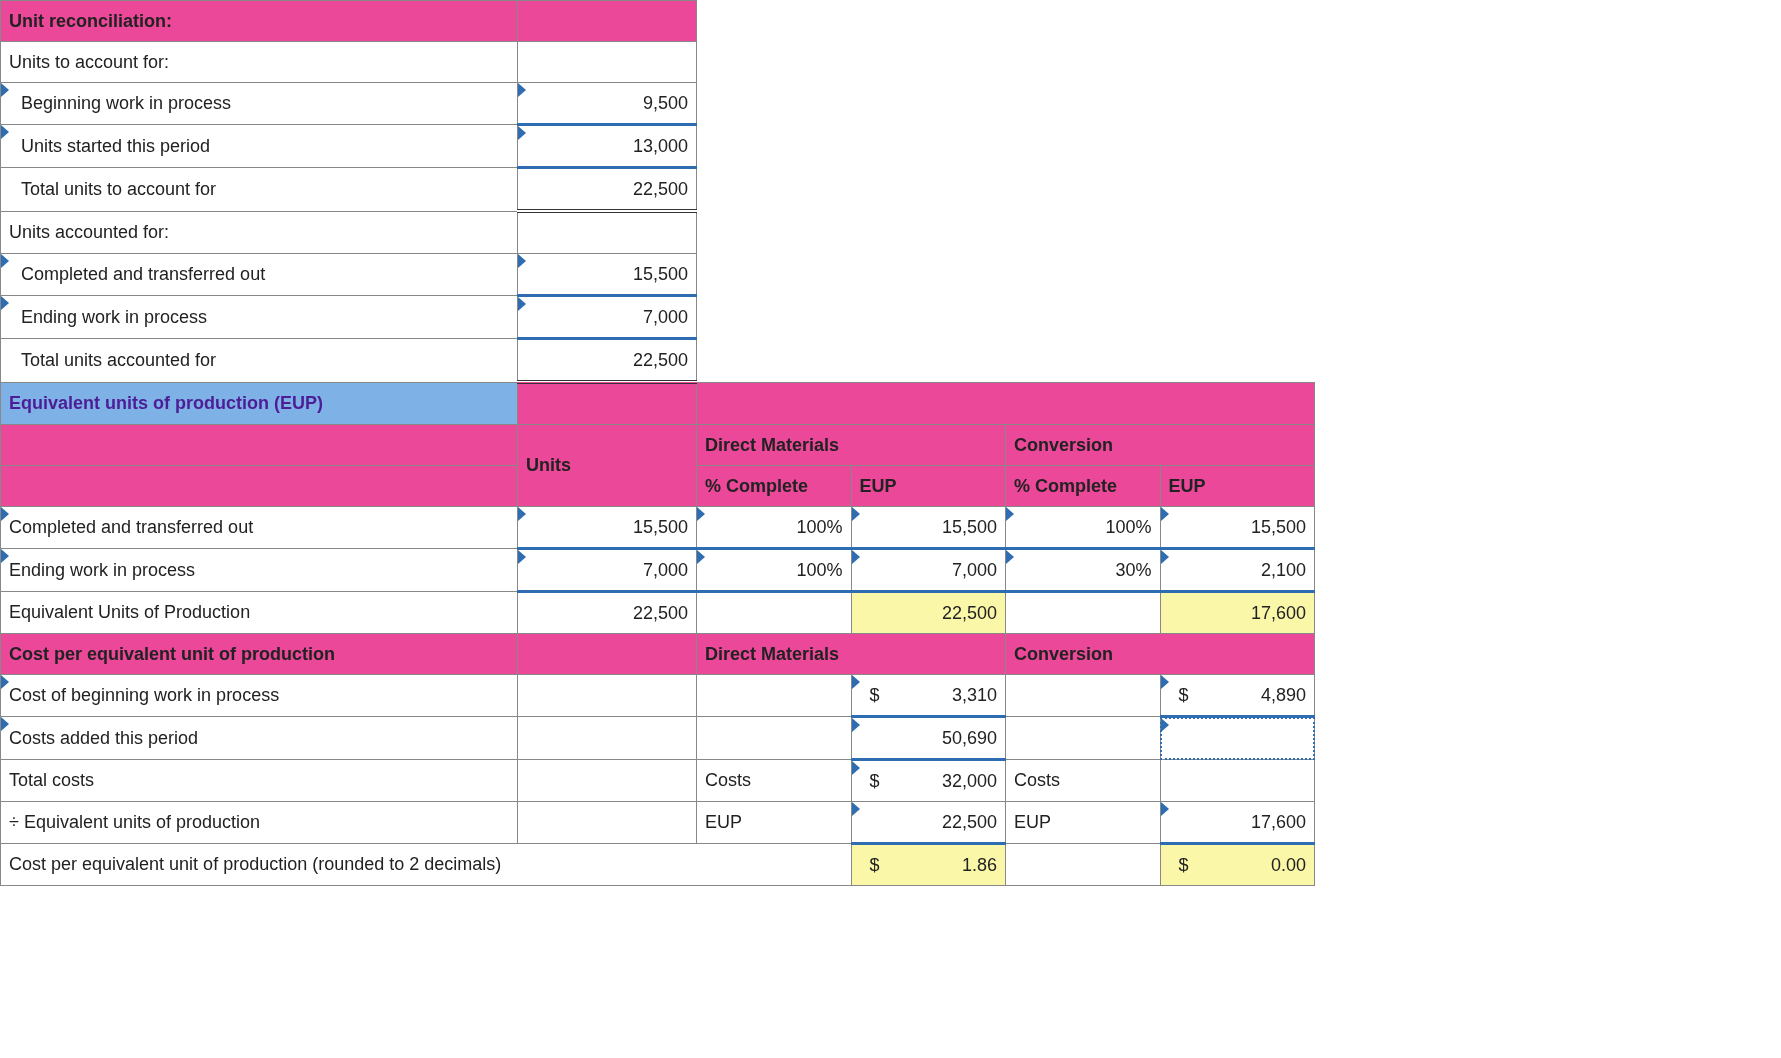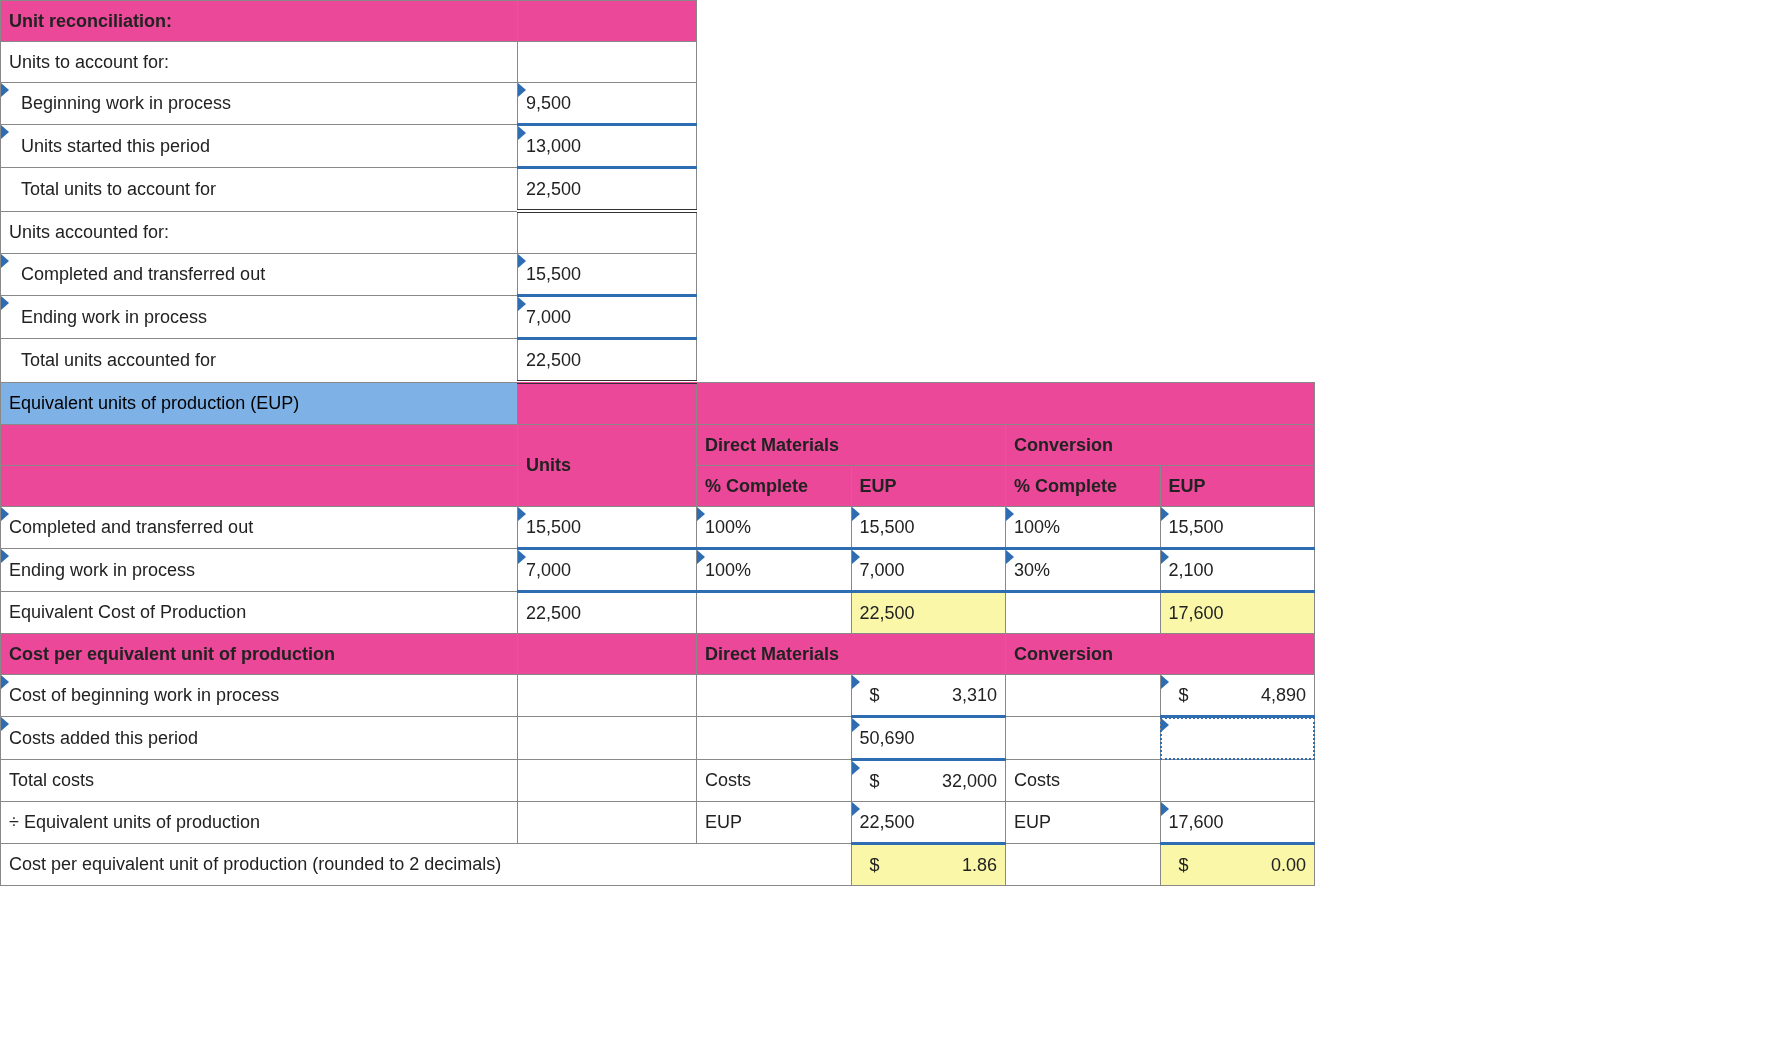--- a/index.html
+++ b/index.html
@@ -1,25 +1,25 @@
 <!DOCTYPE html>
 <html><head>
 <meta charset="utf-8">
 <style>
 html,body{margin:0;padding:0;font-family:Arial,Helvetica,sans-serif;font-size:18px;color:#222;background:#fff}
 table{border-collapse:collapse;width:1315px}
 td,th{border:1px solid #888;padding:6px 8px;height:28px;vertical-align:middle;background:#fff}
 .hdr{background:#ec4899;font-weight:bold}
 .bold{font-weight:normal}
 .indent{padding-left:20px}
-.num{text-align:left;padding-right:8px}
+.num{text-align:right;padding-right:8px}
 .center{text-align:left}
 .yellow{background:#faf7a8}
 .nobord{border:none;background:transparent}
-.eup-title{background:#7eb1e6;font-weight:normal;color:#000000}
+.eup-title{background:#7eb1e6;font-weight:bold;color:#4c1d95}
 .tri{position:relative}
 .tri::before{content:"";position:absolute;left:0;top:0;width:0;height:0;border-style:solid;border-width:7px 0 7px 8px;border-color:transparent transparent transparent #2f6db3}
 .tri-r{position:relative}
 .tri-r::before{content:"";position:absolute;left:0;top:0;width:0;height:0;border-style:solid;border-width:7px 0 7px 8px;border-color:transparent transparent transparent #2f6db3}
 .bb-blue{border-bottom:3px solid #2f6db3}
 .bb-dbl{border-bottom:4px double #333}
 .dollar{display:flex;justify-content:space-between}
 .dollar span:first-child{padding-left:10px}
 .dotted{outline:2px dotted #2f6db3;outline-offset:-2px}
 .col-label{width:520px}
@@ -115,21 +115,21 @@
 </tr>
 <tr>
   <td class="tri">Ending work in process</td>
   <td class="num tri-r bb-blue">7,000</td>
   <td class="num tri-r bb-blue">100%</td>
   <td class="num tri-r bb-blue">7,000</td>
   <td class="num tri-r bb-blue">30%</td>
   <td class="num tri-r bb-blue">2,100</td>
 </tr>
 <tr>
-  <td>Equivalent Cost of Production</td>
+  <td>Equivalent Units of Production</td>
   <td class="num">22,500</td>
   <td></td>
   <td class="num yellow">22,500</td>
   <td></td>
   <td class="num yellow">17,600</td>
 </tr>
 
 <tr>
   <td class="hdr">Cost per equivalent unit of production</td>
   <td class="hdr"></td>

